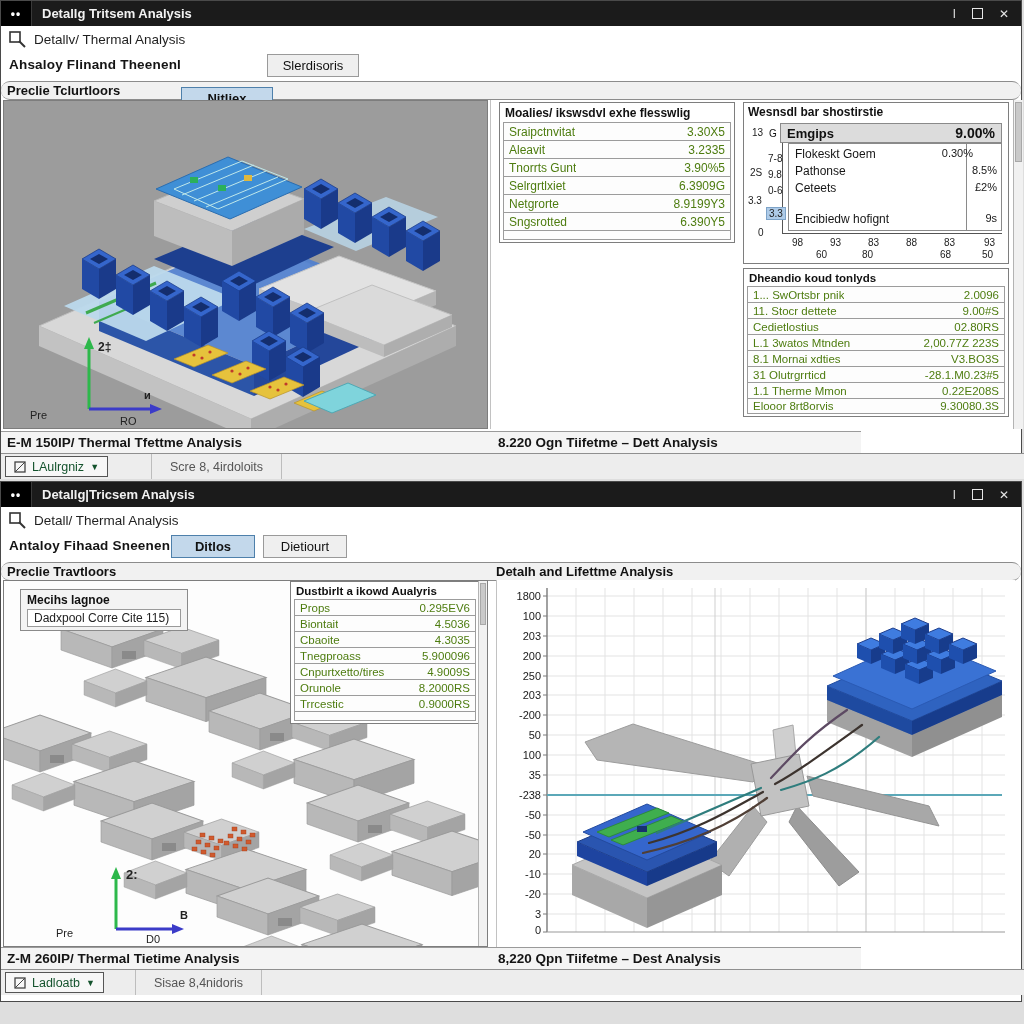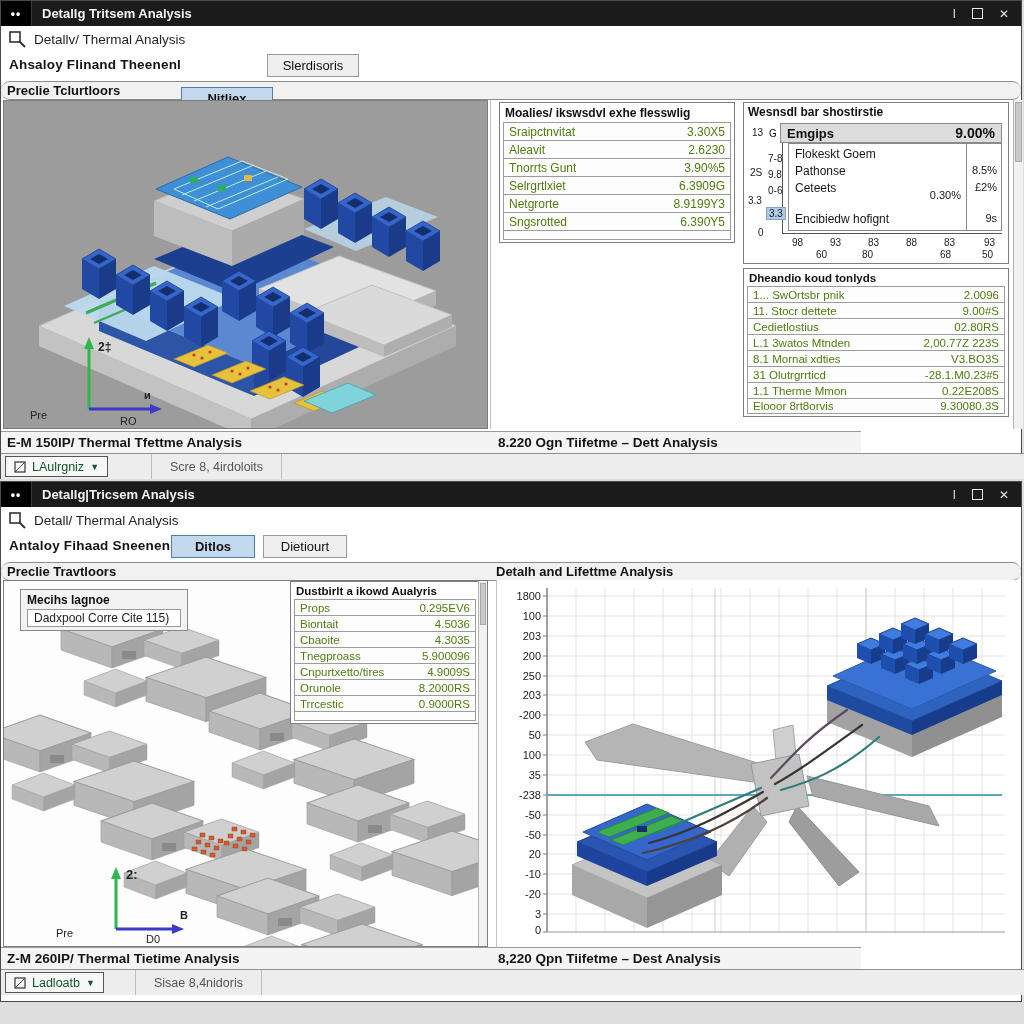--- a/index.html
+++ b/index.html
@@ -196,21 +196,21 @@
 
       <div class="panel" style="left:489px;top:0;width:249px;height:329px;border-left:1px solid #c2c2c2;">
         <div class="tbl" style="left:8px;top:2px;width:236px;">
           <div class="ttl">Moalies/ ikswsdvl exhe flesswlig</div>
           <div class="trow">
               <span class="lab">Sraipctnvitat</span>
               <span class="val">3.30X5</span>
             </div>
           <div class="trow">
               <span class="lab">Aleavit</span>
-              <span class="val">2.6230</span>
+              <span class="val">3.2335</span>
             </div>
           <div class="trow">
               <span class="lab">Tnorrts Gunt</span>
               <span class="val">3.90%5</span>
             </div>
           <div class="trow">
               <span class="lab">Selrgrtlxiet</span>
               <span class="val">6.3909G</span>
             </div>
           <div class="trow">
@@ -240,21 +240,21 @@
             <span class="mc-tick" style="left:24px;top:64px;">0-6</span>
             <span class="mc-tick mc-blue" style="left:22px;top:86px;">3.3</span>
             <div class="mc-head">
               <span style="position:absolute;left:-12px;font-weight:normal;font-size:10px;">G</span>
               <span>Emgips</span>
               <span class="hv">9.00%</span>
             </div>
             <div class="mc-inner">
               <div class="mc-div"></div>
               <span class="mc-r" style="top:3px;">Flokeskt Goem</span>
-              <span class="mc-rv" style="top:3px;right:40px;margin-top:42px;">0.30%</span>
+              <span class="mc-rv" style="top:3px;right:28px;">0.30%</span>
               <span class="mc-r" style="top:20px;">Pathonse</span>
               <span class="mc-rv" style="top:20px;">8.5%</span>
               <span class="mc-r" style="top:37px;">Ceteets</span>
               <span class="mc-rv" style="top:37px;">£2%</span>
               <span class="mc-r" style="top:68px;">Encibiedw hofignt</span>
               <span class="mc-rv" style="top:68px;">9s</span>
             </div>
             <span class="mc-tick" style="left:48px;top:116px;">98</span>
             <span class="mc-tick" style="left:86px;top:116px;">93</span>
             <span class="mc-tick" style="left:124px;top:116px;">83</span>

